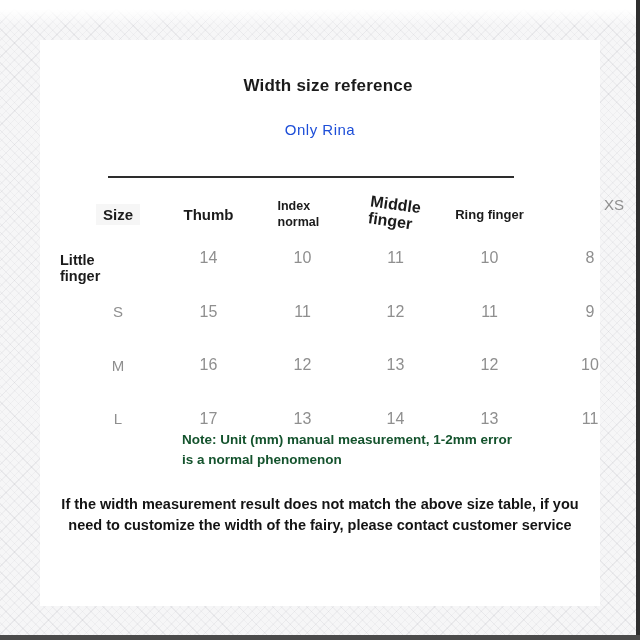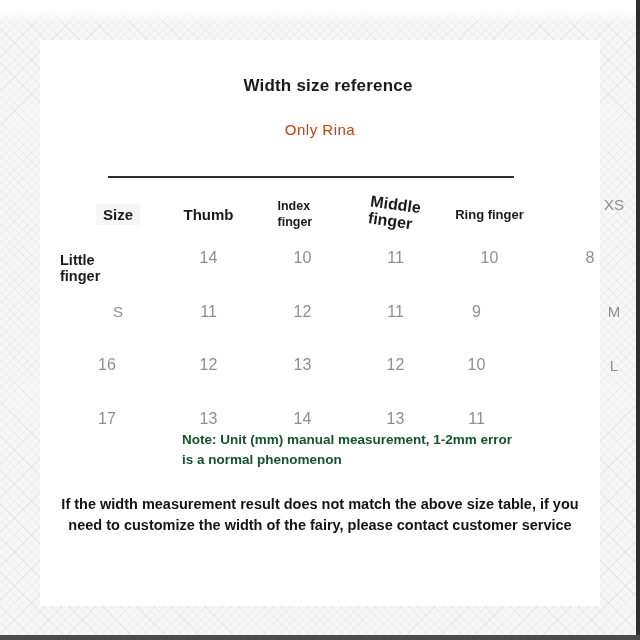--- a/index.html
+++ b/index.html
@@ -30,21 +30,21 @@
     position:absolute;left:40px;top:40px;width:560px;height:566px;
     background:#ffffff;
   }
   .title{
     position:absolute;top:36px;left:8px;width:100%;
     text-align:center;font-size:17px;font-weight:700;color:#1b1b1b;
     letter-spacing:.2px;
   }
   .subtitle{
     position:absolute;top:81px;left:0;width:100%;
-    text-align:center;font-size:15px;font-weight:400;color:#c2410c;
+    text-align:center;font-size:15px;font-weight:400;color:#1d4ed8;
     letter-spacing:.5px;
   }
   .rule{
     position:absolute;top:136px;left:68px;width:406px;height:2px;background:#2d2d2d;
   }
 
   
   .size-table{
     position:absolute;left:20px;top:146px;width:520px;
     display:grid;
@@ -94,40 +94,41 @@
 
   <div class="size-table">
 
     <div class="cell head c0">
         <span>Size</span>
       </div>
     <div class="cell head c1">
         <span>Thumb</span>
       </div>
     <div class="cell head c2">
-        <span>Index finger</span>
+        <span>Index normal</span>
       </div>
     <div class="cell head c3">
         <span>Middle finger</span>
       </div>
     <div class="cell head c4">
         <span>Ring finger</span>
       </div>
     <div class="cell c0">XS</div>
 
     <div class="cell head c5">
         <span>Little finger</span>
       </div>
     <div class="cell">14</div>
     <div class="cell">10</div>
     <div class="cell">11</div>
     <div class="cell">10</div>
     <div class="cell c5">8</div>
 
     <div class="cell c0">S</div>
+    <div class="cell">15</div>
     <div class="cell">11</div>
     <div class="cell">12</div>
     <div class="cell">11</div>
     <div class="cell c5">9</div>
 
     <div class="cell c0">M</div>
     <div class="cell">16</div>
     <div class="cell">12</div>
     <div class="cell">13</div>
     <div class="cell">12</div>

